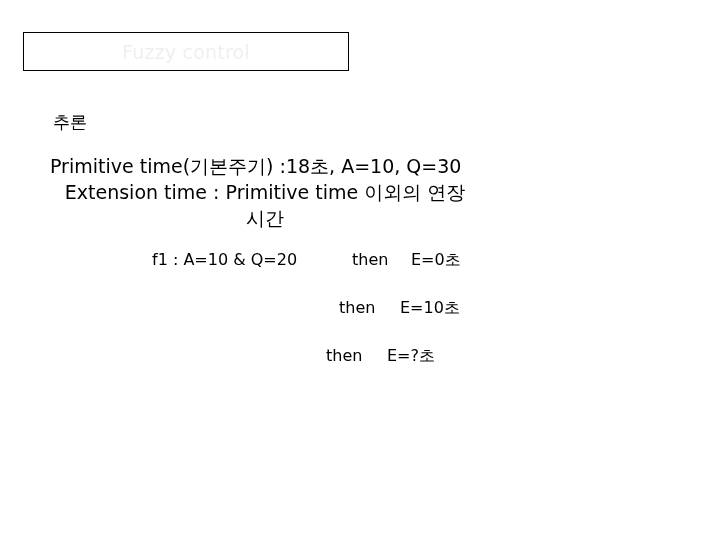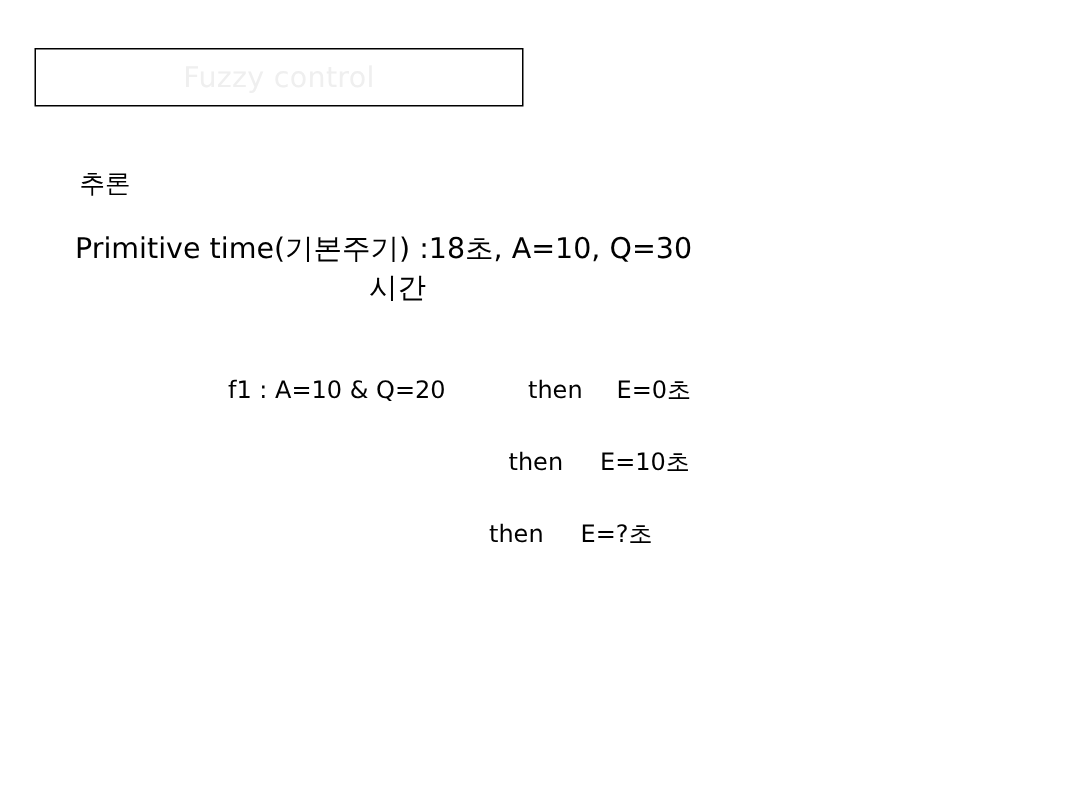--- a/index.html
+++ b/index.html
@@ -125,20 +125,21 @@
 <div class="slide">
 
   <div class="title-box">
     <span class="title-text">Fuzzy control</span>
   </div>
 
   <div class="section-heading">추론</div>
 
   <div class="definition-block">
     <span class="def-line first">Primitive time(기본주기) :18초,  A=10, Q=30</span>
+    <span class="def-line">Extension time : Primitive time 이외의 연장</span>
     <span class="def-line">시간</span>
   </div>
 
   <div class="rules">
 
     <div class="rule-row rule-row-1">
       <span class="rule-antecedent">f1 : A=10  &amp;  Q=20</span>
       <span class="rule-then">then</span>
       <span class="rule-consequent">E=0초</span>
     </div>

